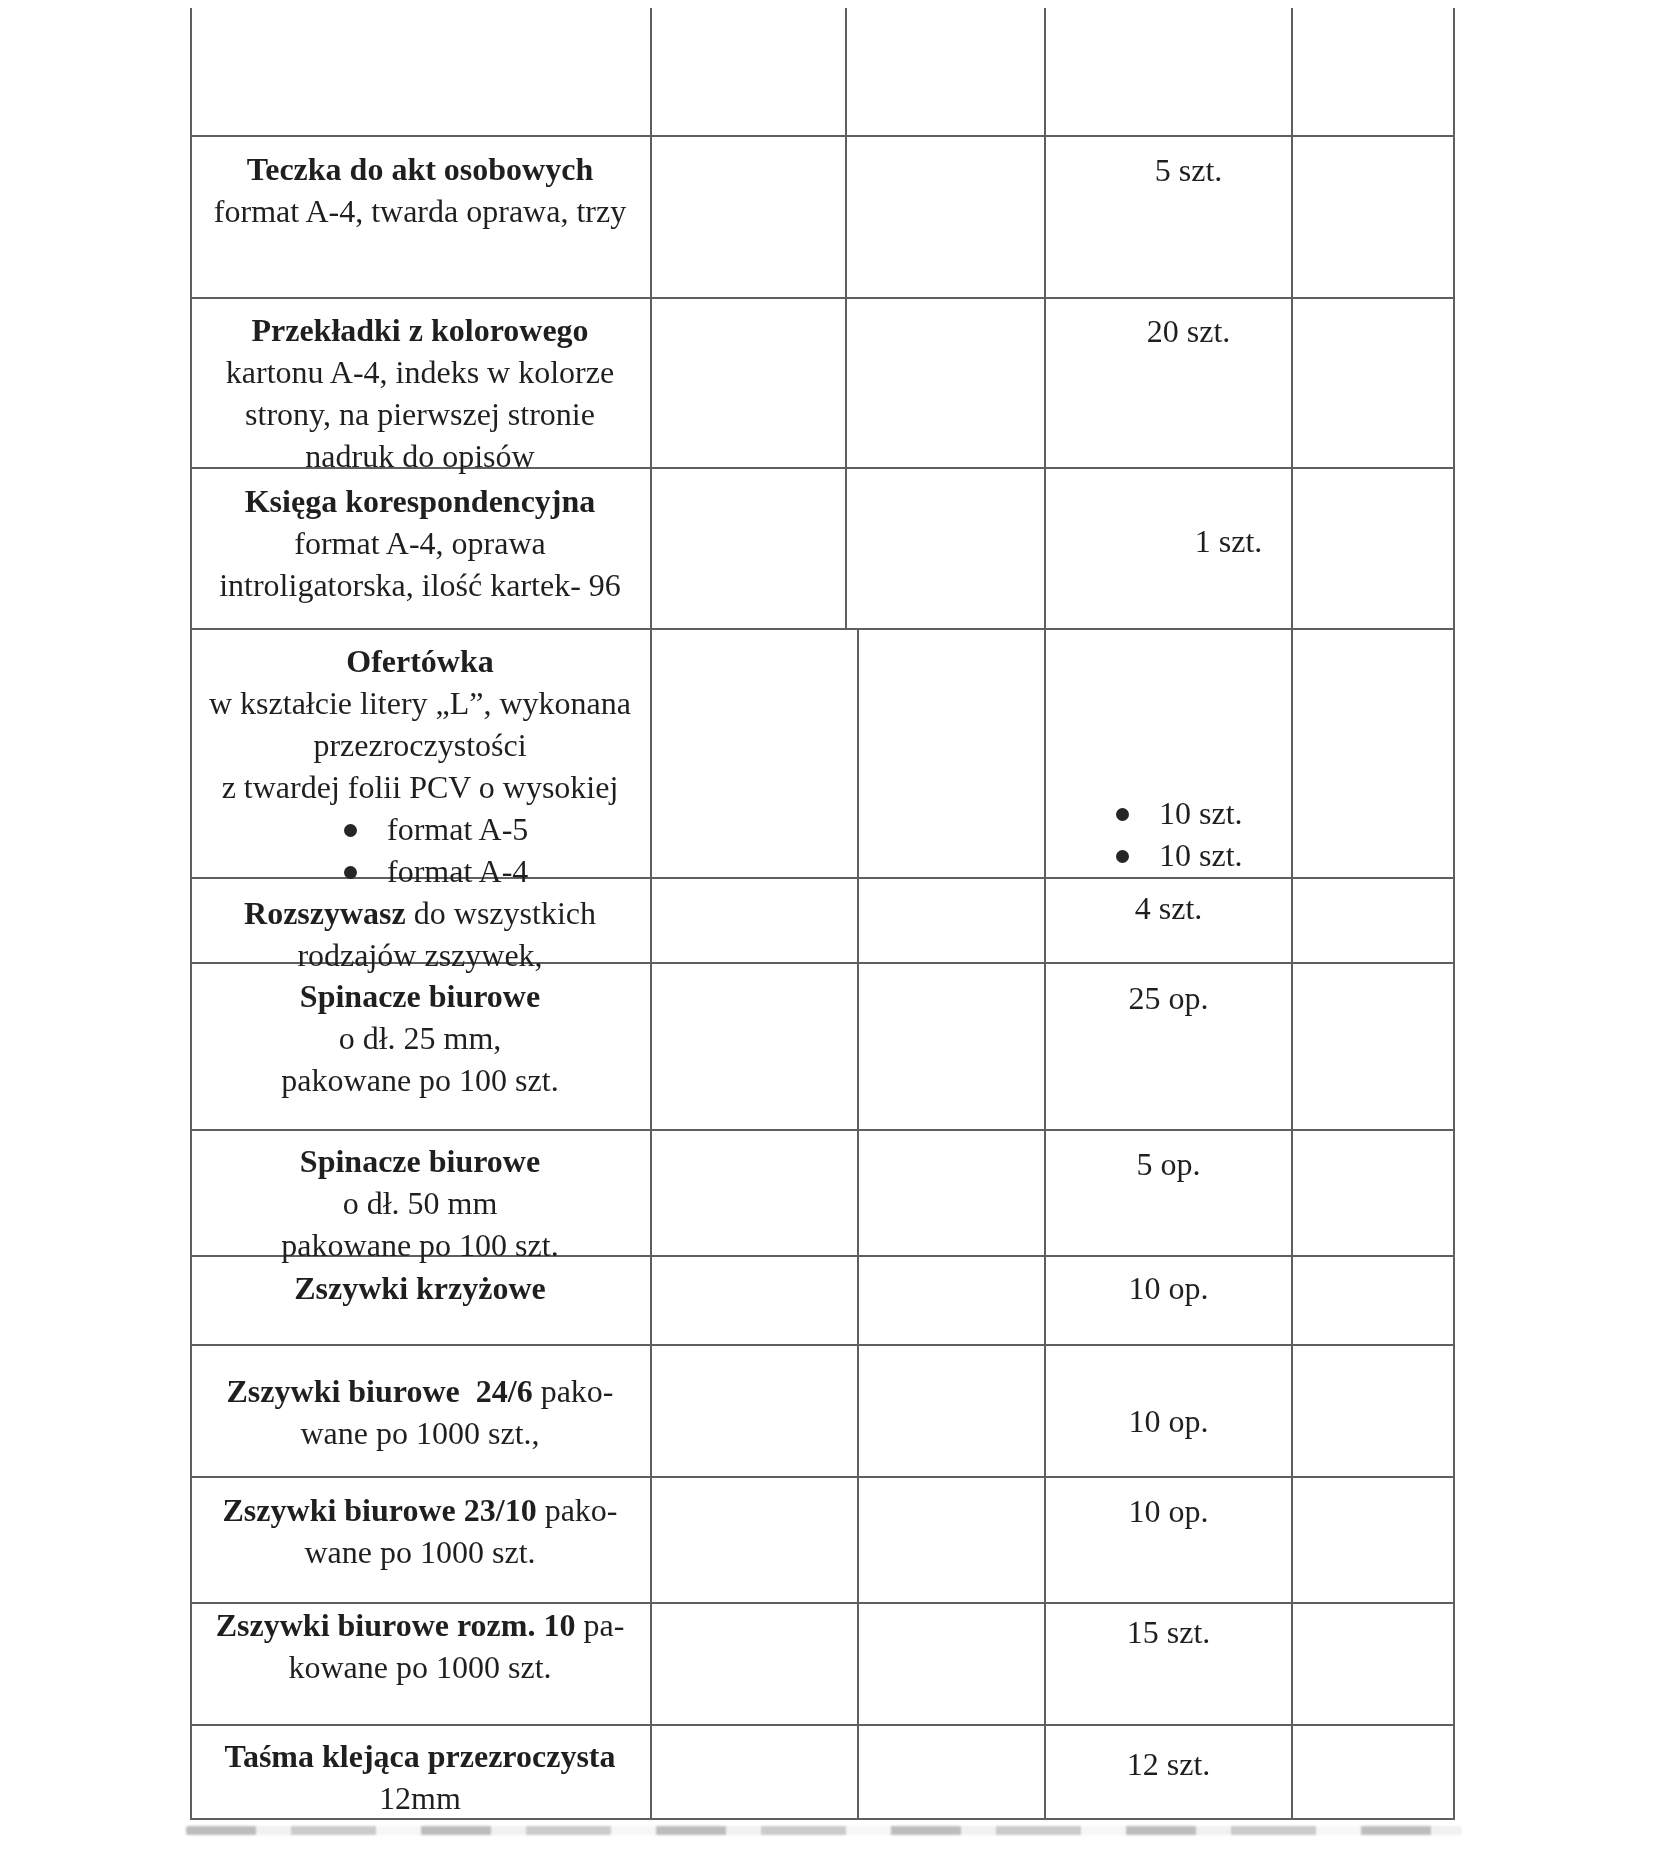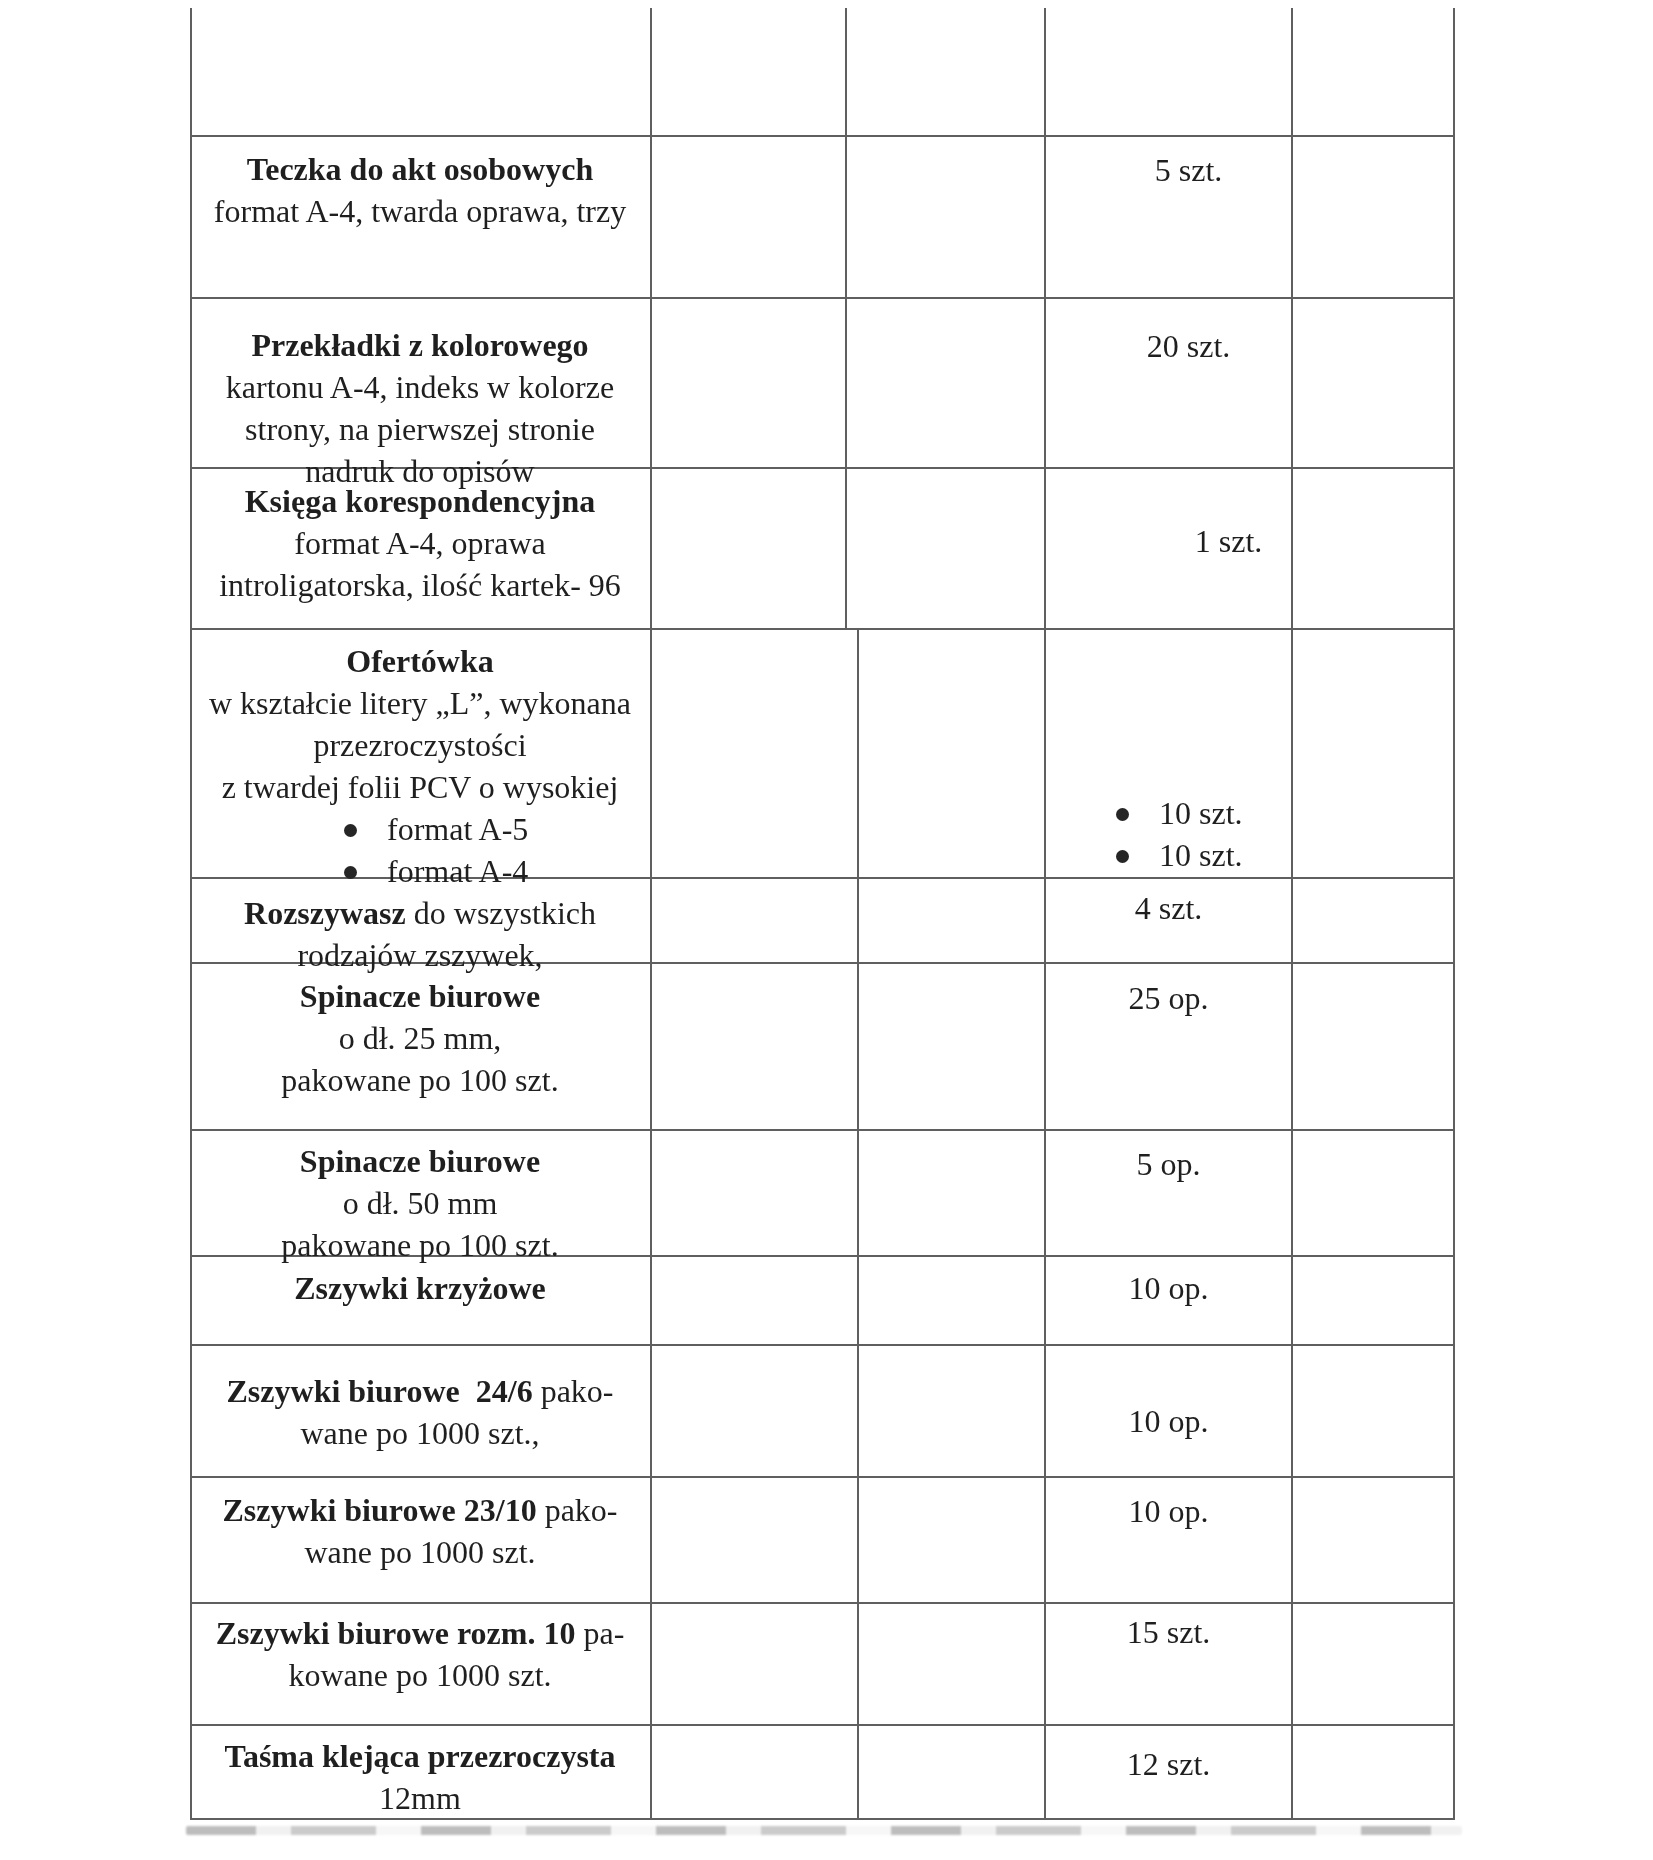--- a/index.html
+++ b/index.html
@@ -63,21 +63,21 @@
       <div class="row" style="top: 0px; height: 127px;"></div>
       <div class="row" style="top: 127px; height: 162px;">
         <div class="cell c1" style="padding-top: 13px;">
           <div class="line"><span class="b">Teczka do akt osobowych</span></div>
           <div class="line">format A-4, twarda oprawa, trzy</div>
         </div>
         <div class="cell c4" style="padding-top: 14px; padding-left: 20px;">
           <div class="line">5 szt.</div>
         </div>
       </div>
-      <div class="row" style="top: 304px; height: 170px;">
+      <div class="row" style="top: 289px; height: 170px;">
         <div class="cell c1" style="padding-top: 12px;">
           <div class="line"><span class="b">Przekładki z kolorowego</span></div>
           <div class="line">kartonu A-4, indeks w kolorze</div>
           <div class="line">strony, na pierwszej stronie</div>
           <div class="line">nadruk do opisów</div>
         </div>
         <div class="cell c4" style="padding-top: 13px; padding-left: 20px;">
           <div class="line">20 szt.</div>
         </div>
       </div>
@@ -154,21 +154,21 @@
       <div class="row" style="top: 1468px; height: 126px;">
         <div class="cell c1" style="padding-top: 13px;">
           <div class="line"><span class="b">Zszywki biurowe 23/10</span><span> pako-</span></div>
           <div class="line">wane po 1000 szt.</div>
         </div>
         <div class="cell c4" style="padding-top: 14px;">
           <div class="line">10 op.</div>
         </div>
       </div>
       <div class="row" style="top: 1594px; height: 122px;">
-        <div class="cell c1" style="padding-top: 10px;">
+        <div class="cell c1" style="padding-top: 2px;">
           <div class="line"><span class="b">Zszywki biurowe rozm. 10</span><span> pa-</span></div>
           <div class="line">kowane po 1000 szt.</div>
         </div>
         <div class="cell c4" style="padding-top: 9px;">
           <div class="line">15 szt.</div>
         </div>
       </div>
       <div class="row" style="top: 1716px; height: 96px;">
         <div class="cell c1" style="padding-top: 11px;">
           <div class="line"><span class="b">Taśma klejąca przezroczysta</span></div>

